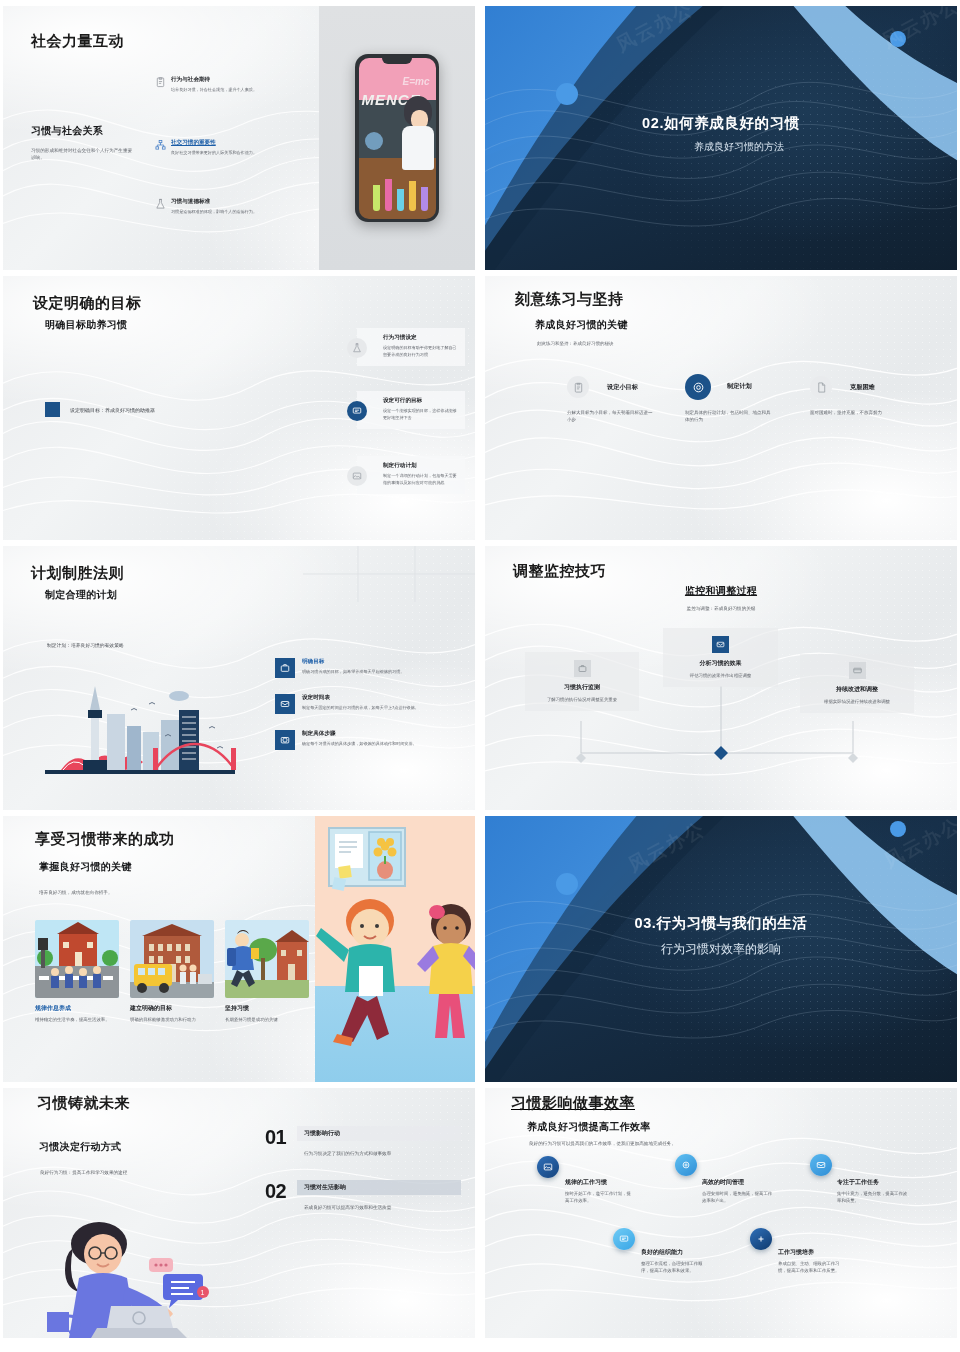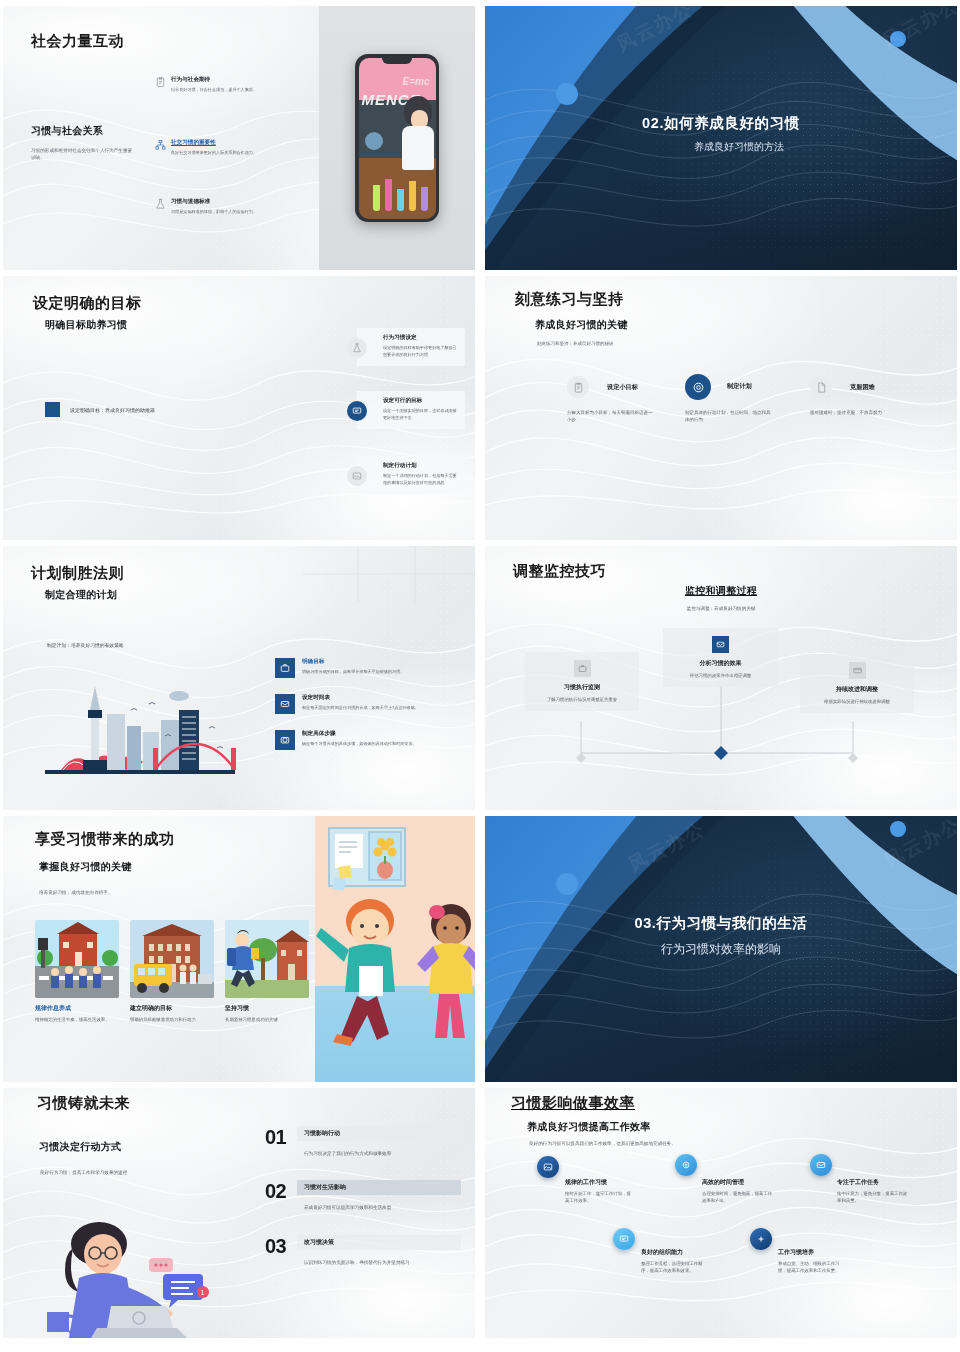--- a/index.html
+++ b/index.html
@@ -806,27 +806,20 @@
           <div style="font-size:4.6px;color:#54585e;margin-top:9px;padding-left:7px;line-height:1.6;">行为习惯决定了我们的行为方式和做事效率</div>
         </div>
       </div>
       <div style="display:flex;align-items:flex-start;margin-top:23px;">
         <div class="s9-num accent">02</div>
         <div style="flex:1;">
           <div class="s9-bar" style="background:rgba(203,210,218,.85);">习惯对生活影响</div>
           <div style="font-size:4.6px;color:#54585e;margin-top:9px;padding-left:7px;line-height:1.6;">养成良好习惯可以提高学习效率和生活质量</div>
         </div>
       </div>
-      <div style="display:flex;align-items:flex-start;margin-top:23px;">
-        <div class="s9-num">03</div>
-        <div style="flex:1;">
-          <div class="s9-bar" style="background:rgba(232,234,237,.6);">改习惯决策</div>
-          <div style="font-size:4.6px;color:#54585e;margin-top:9px;padding-left:7px;line-height:1.6;">认识到坏习惯的负面影响，寻找替代行为并坚持练习</div>
-        </div>
-      </div>
     </div>
   </div>
 
   <div class="slide lightbg">
     <div class="waves">
       <svg viewBox="0 0 472 250" preserveAspectRatio="none">
         <g fill="none" stroke="#ffffff" stroke-width="1.2" opacity=".95">
           <path d="M-10,112 C80,60 160,164 250,116 C330,76 400,138 482,110"></path>
           <path d="M-10,138 C70,84 170,186 258,134 C340,92 405,156 482,130"></path>
           <path d="M-10,164 C80,110 160,204 262,158 C348,122 412,176 482,152"></path>

